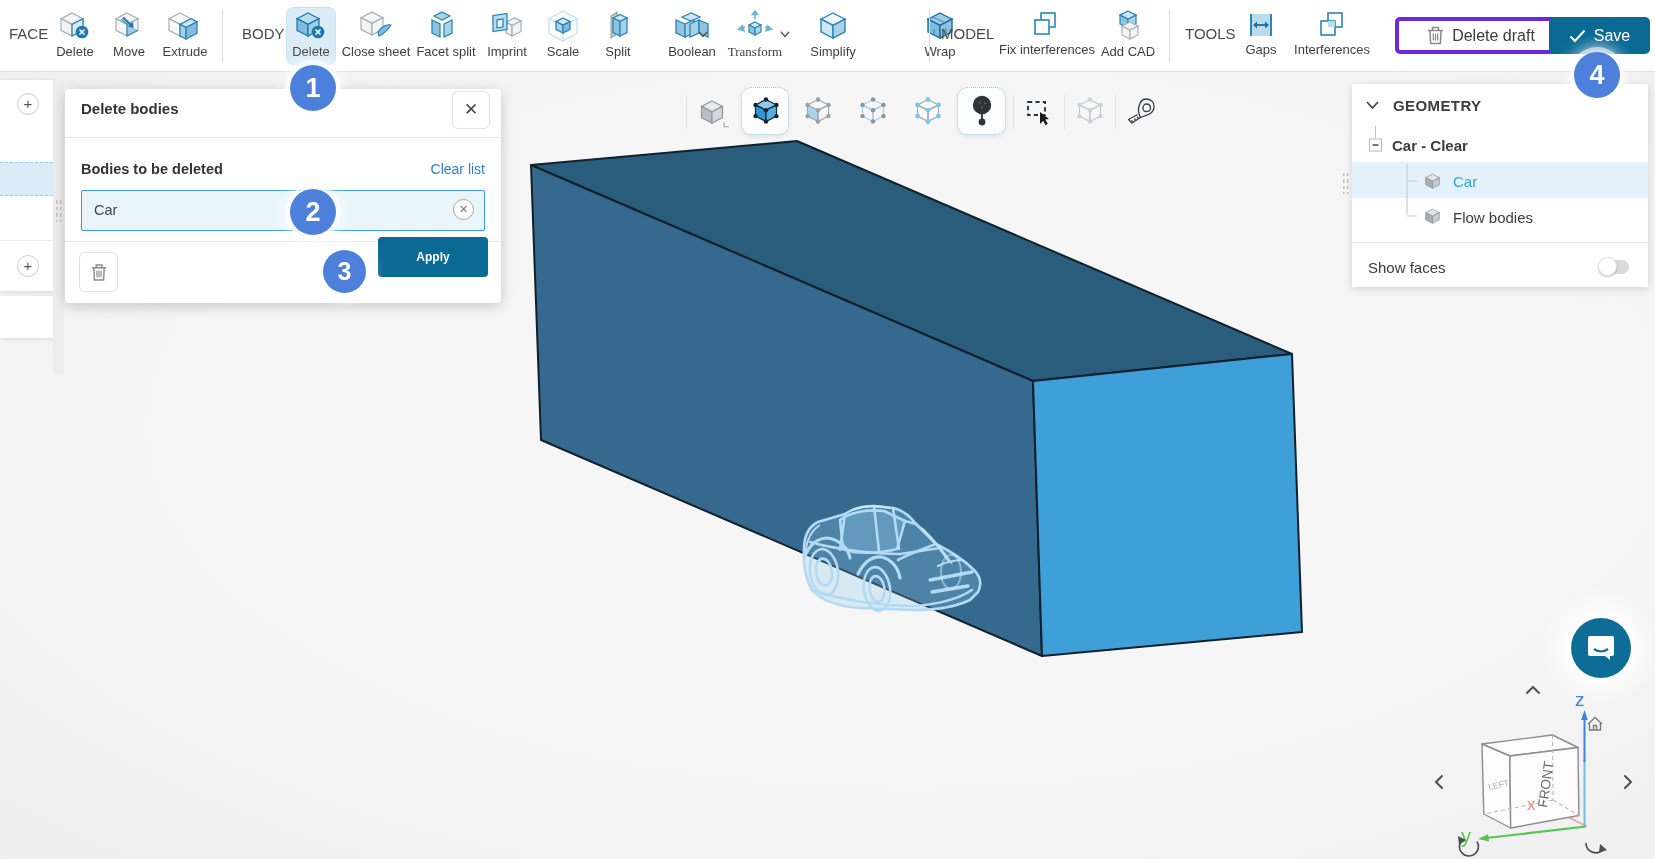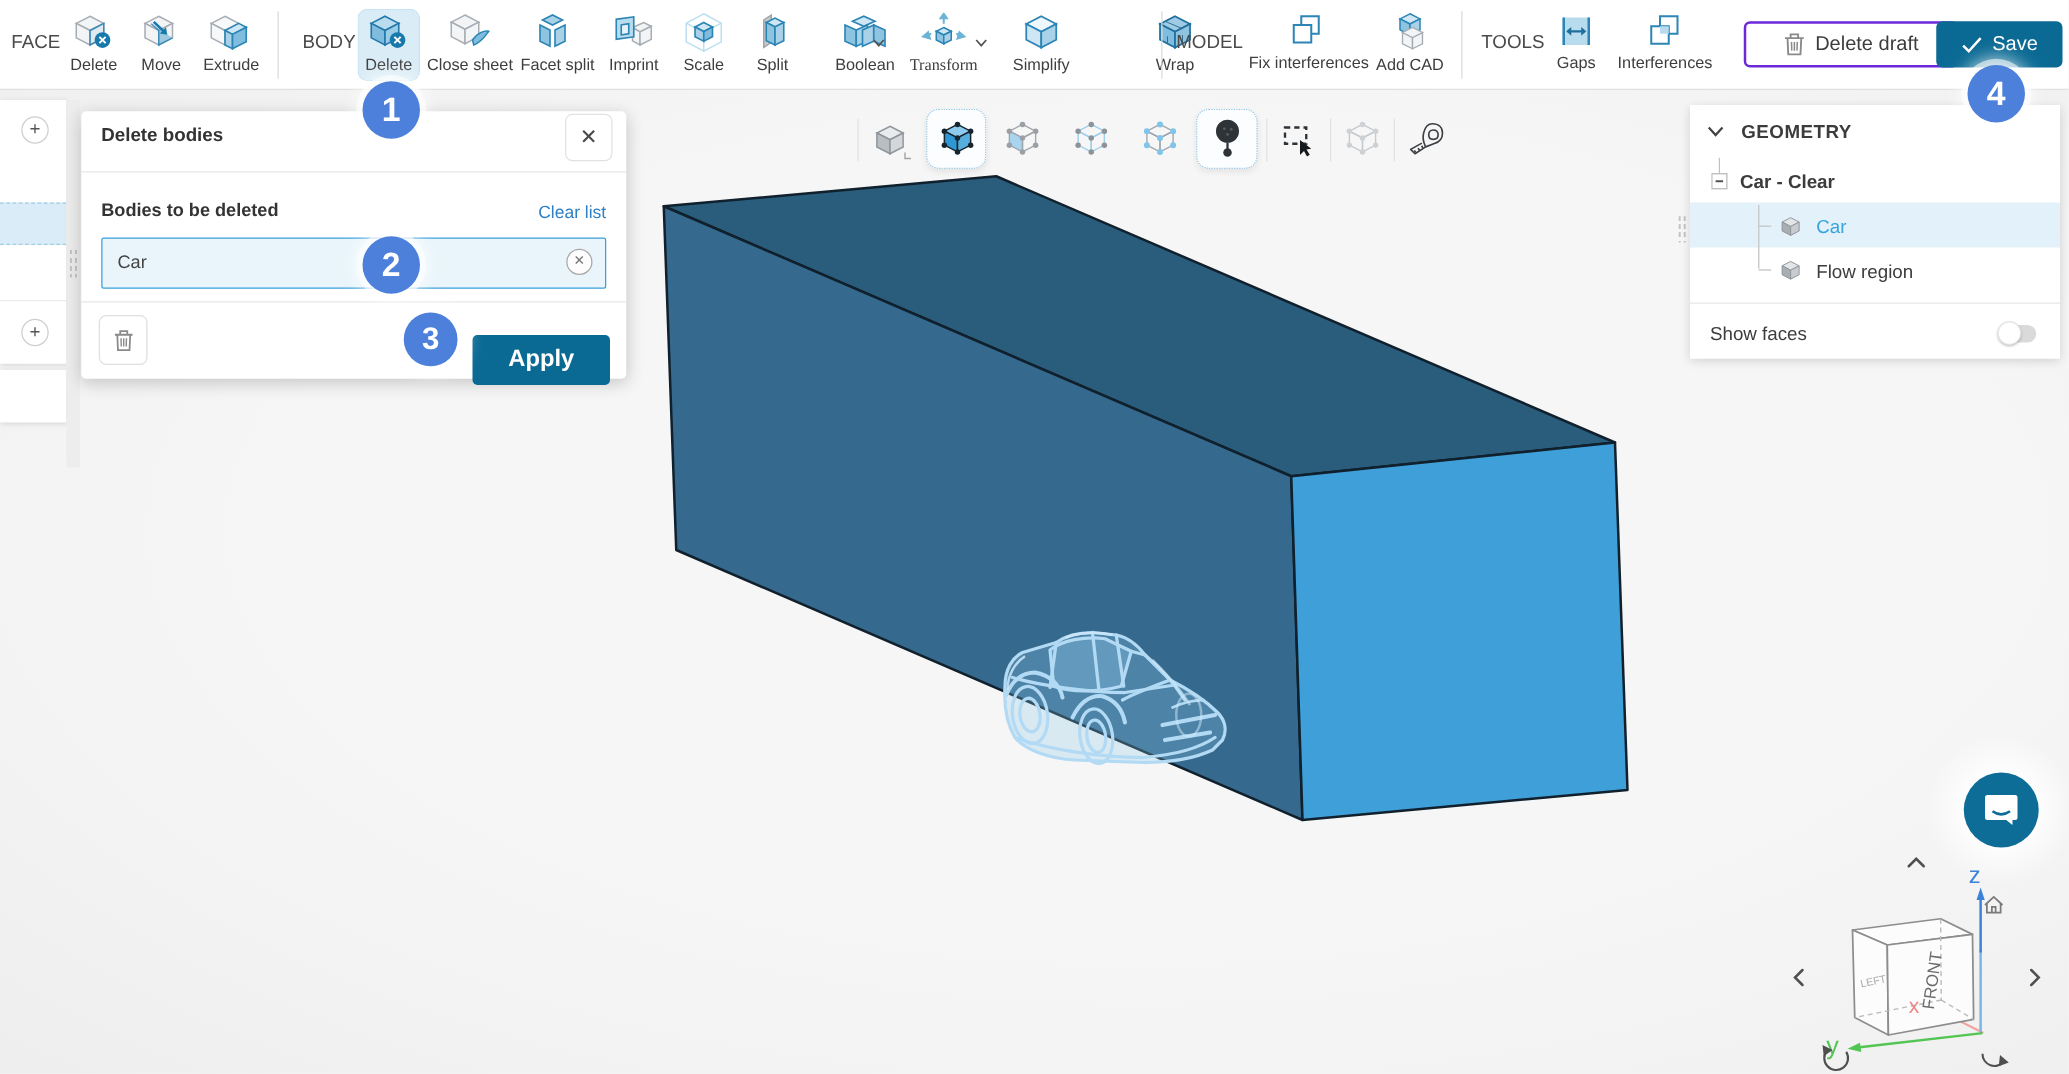--- a/index.html
+++ b/index.html
@@ -7,40 +7,40 @@
 #page {position:relative; width:1655px; height:859px;}
 .abs {position:absolute;}
 
 #toolbar {position:absolute; left:0; top:0; width:1655px; height:72px; background:#fff; border-bottom:1px solid #e0e0e0;}
 .tsec {position:absolute; top:25px; font-size:15px; color:#4a4a4a;}
 .titem {position:absolute; top:10px; text-align:center; color:#3e3e3e; font-size:13px; line-height:13px;}
 .titem svg {display:block; margin:0 auto 3px auto;}
 .tsep {position:absolute; top:9px; height:54px; width:1px; background:#dcdcdc;}
 .chev {position:absolute; top:28px; width:12px; height:12px;}
 #selbody {position:absolute; left:286px; top:7px; width:50px; height:58px; background:#daecf6; border-radius:8px; border:1px dotted #b5d9ec;}
-#btn-deletedraft {position:absolute; left:1395px; top:17px; width:172px; height:37px; background:#fff; border:2px solid #6d28d9; border-radius:5px; display:flex; align-items:center; justify-content:center; gap:8px; font-size:16px; color:#3c3c3c;}
+#btn-deletedraft {position:absolute; left:1395px; top:17px; width:172px; height:37px; background:#fff; border:4px solid #6d28d9; border-radius:5px; display:flex; align-items:center; justify-content:center; gap:8px; font-size:16px; color:#3c3c3c;}
 #btn-save {position:absolute; left:1549px; top:17px; width:101px; height:37px; background:#0b6a94; border-radius:5px; display:flex; align-items:center; justify-content:center; gap:8px; font-size:16px; color:#fff;}
 
 #viewport {position:absolute; left:0; top:72px; width:1655px; height:787px; background:radial-gradient(ellipse at 55% 45%, #f6f6f6 55%, #eeeeee 100%);}
 
 .lpanel {position:absolute; background:#fff; box-shadow:1px 1px 4px rgba(0,0,0,0.12);}
 .pluscirc {position:absolute; width:22px; height:22px; border-radius:50%; border:1px solid #cfcfcf; background:#fff; color:#555; font-size:15px; line-height:20px; text-align:center;}
 #lrow-blue {position:absolute; left:0; top:162px; width:53px; height:34px; background:#d9ecf7; border-top:1px dashed #9fcbe4; border-bottom:1px dashed #9fcbe4;}
 .dragdots {position:absolute; width:6px; background-image:repeating-linear-gradient(to bottom,#c2c2c2 0 3.5px, transparent 3.5px 6.5px),repeating-linear-gradient(to bottom,#c2c2c2 0 3.5px, transparent 3.5px 6.5px); background-size:1.5px 100%,1.5px 100%; background-position:0 0,4px 0; background-repeat:no-repeat;}
 
 #dialog {position:absolute; left:65px; top:89px; width:436px; height:214px; background:#fff; border-radius:4px; box-shadow:0 3px 14px rgba(0,0,0,0.2);}
 .dtitle {position:absolute; left:81px; top:100px; font-size:15px; font-weight:bold; color:#333;}
 #dclose {position:absolute; left:452px; top:91px; width:38px; height:38px; border:1px solid #e2e2e2; border-radius:6px; color:#4a4a4a; font-size:17px; text-align:center; line-height:36px; background:#fff;}
 .hdiv {position:absolute; height:1px; background:#e8e8e8;}
 #dlabel {position:absolute; left:81px; top:161px; font-size:14.5px; font-weight:bold; color:#333;}
 #dclear {position:absolute; left:381px; top:161px; width:104px; text-align:right; font-size:14px; color:#2e7fc4;}
 #dinput {position:absolute; left:81px; top:190px; width:404px; height:41px; background:#e9f5fb; border:1.5px solid #38a0da; border-radius:2px; font-size:14.5px; color:#444; line-height:38px; padding-left:12px;}
 #dx {position:absolute; left:453px; top:199px; width:21px; height:21px; border:1px solid #a8a8a8; border-radius:50%; background:#fdfdfd; color:#777; font-size:11px; line-height:19px; text-align:center;}
 #dtrash {position:absolute; left:79px; top:252px; width:39px; height:40px; border:1px solid #e0e0e0; border-radius:6px; background:#fff; display:flex; align-items:center; justify-content:center;}
-#dapply {position:absolute; left:378px; top:268px; width:110px; height:40px; background:#0b6a94; border-radius:4px; color:#fff; font-weight:bold; font-size:19px; text-align:center; line-height:40px;}
+#dapply {position:absolute; left:378px; top:237px; width:110px; height:40px; background:#0b6a94; border-radius:4px; color:#fff; font-weight:bold; font-size:12px; text-align:center; line-height:40px;}
 
 .num {position:absolute; width:46px; height:46px; border-radius:50%; background:#4d80da; color:#fff; font-size:27px; font-weight:bold; display:flex; align-items:center; justify-content:center; box-shadow:0 0 0 5px rgba(255,255,255,0.55), 0 0 14px 6px rgba(255,255,255,0.7); z-index:40;}
 
 #rpanel {position:absolute; left:1352px; top:84px; width:296px; height:203px; background:#fff; box-shadow:0 2px 8px rgba(0,0,0,0.15);}
 #rowcar {position:absolute; left:1352px; top:162px; width:296px; height:36px; background:#e2f1fa;}
 .rtext {position:absolute; font-size:15px; color:#3c3c3c;}
 
 #tgl {position:absolute; left:1603px; top:260px; width:26px; height:14px; border-radius:7px; background:#dadada;}
 #tglknob {position:absolute; left:1598px; top:257px; width:19px; height:19px; border-radius:50%; background:#fff; border:1px solid #e3e3e3; box-shadow:0 1px 2px rgba(0,0,0,0.25);}
 
@@ -496,21 +496,21 @@
       </g>
     </svg>
 <div class="rtext" style="left:1453px; top:173px; color:#35a3dc;">Car</div>
 <svg class="abs" style="left:1424px; top:208px;" width="17" height="17" viewBox="0 0 30 30">
       <g stroke="#8f969c" stroke-width="1.4">
         <path d="M15 2 L27 8.2 L15 14.4 L3 8.2 Z" fill="#e3e5e7"></path>
         <path d="M3 8.2 L15 14.4 L15 27 L3 20.8 Z" fill="#a9aeb3"></path>
         <path d="M15 14.4 L27 8.2 L27 20.8 L15 27 Z" fill="#c8ccd0"></path>
       </g>
     </svg>
-<div class="rtext" style="left:1453px; top:209px;">Flow region</div>
+<div class="rtext" style="left:1453px; top:209px;">Flow bodies</div>
 <div class="hdiv" style="left:1352px; top:242px; width:296px;"></div>
 <div class="rtext" style="left:1368px; top:259px;">Show faces</div>
 <div id="tgl"></div>
 <div id="tglknob"></div>
 
 <div class="num" style="left:290px; top:65px;">1</div>
 <div class="num" style="left:290px; top:189px;">2</div>
 <div class="num" style="left:323px; top:250px; width:43px; height:43px; font-size:25px;">3</div>
 <div class="num" style="left:1574px; top:52px;">4</div>
 

